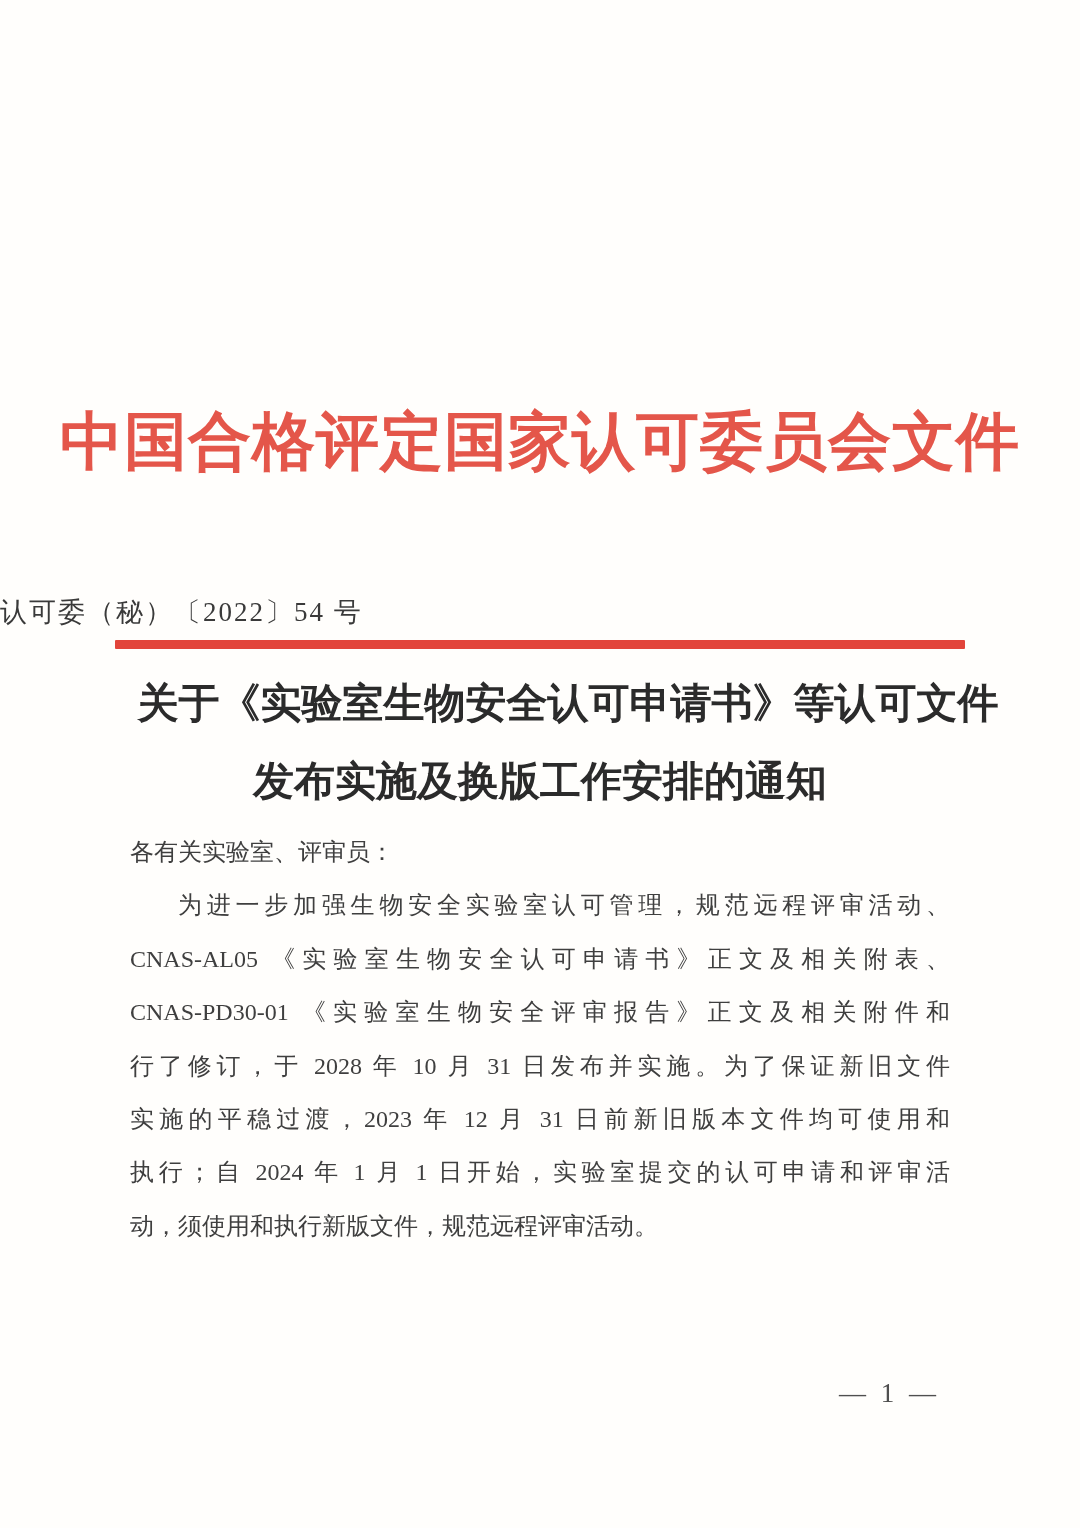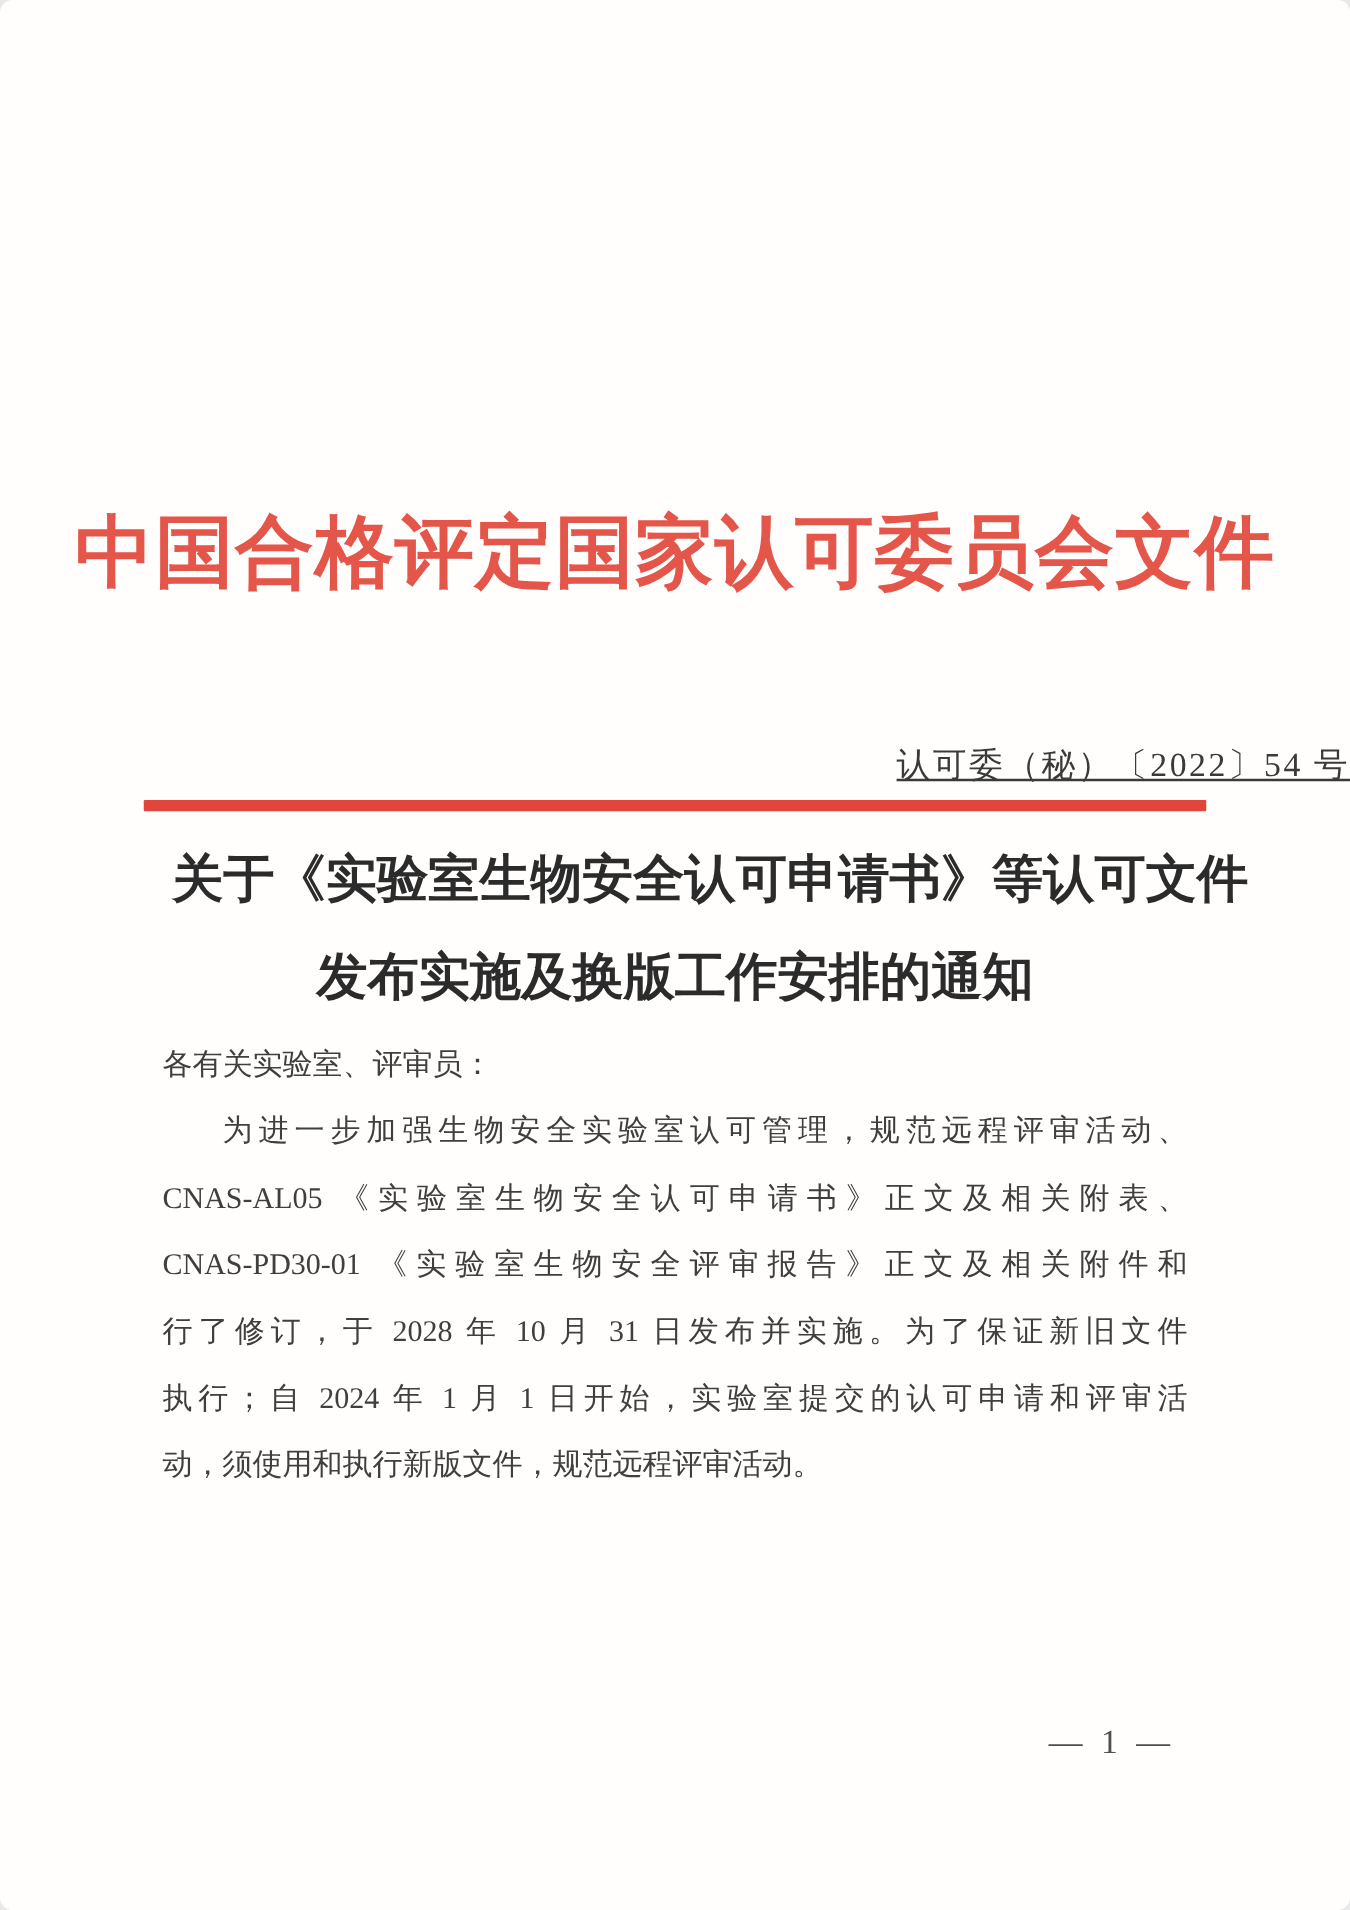--- a/index.html
+++ b/index.html
@@ -8,44 +8,42 @@
     background: #e9e9e9;
     font-family: "Liberation Serif", "DejaVu Serif", serif;
   }
   .paper {
     position: relative;
     width: 1080px;
     height: 1528px;
     margin: 0 auto;
     background: var(--page-bg, #fffefc);
     overflow: hidden;
-    border-radius: 10px;
   }
   .org-title {
     position: absolute;
     top: 399px;
     left: 0;
     width: 100%;
     text-align: center;
     font-size: 63px;
     font-weight: 700;
     letter-spacing: 1px;
     color: var(--accent-red, #e4564a);
     white-space: nowrap;
   }
   .doc-number {
     position: absolute;
     top: 594px;
     left: 0;
     width: 100%;
-    text-align: right;
+    text-align: left;
     font-size: 27px;
     letter-spacing: 2px;
     color: #3a3a3a;
-    text-decoration: underline;
   }
   .red-rule {
     position: absolute;
     top: 640px;
     left: 115px;
     width: 850px;
     height: 9px;
     background: var(--rule-red, #e2453b);
     border-radius: 1px;
   }
@@ -107,19 +105,20 @@
   <div class="doc-title l1">关于《实验室生物安全认可申请书》等认可文件</div>
 
   <div class="doc-title l2">发布实施及换版工作安排的通知</div>
 
   <div class="body-block">
     <div class="line">各有关实验室、评审员：</div>
     <div class="line just indent">为进一步加强生物安全实验室认可管理，规范远程评审活动、</div>
     <div class="line just">CNAS-AL05 《实验室生物安全认可申请书》正文及相关附表、</div>
     <div class="line just">CNAS-PD30-01 《实验室生物安全评审报告》正文及相关附件和</div>
     <div class="line just">行了修订，于 2028 年 10 月 31 日发布并实施。为了保证新旧文件</div>
+    <div class="line just">实施的平稳过渡，2023 年 12 月 31 日前新旧版本文件均可使用和</div>
     <div class="line just">执行；自 2024 年 1 月 1 日开始，实验室提交的认可申请和评审活</div>
     <div class="line">动，须使用和执行新版文件，规范远程评审活动。</div>
   </div>
 
   <div class="page-number">— 1 —</div>
 
 </div>
 
 </body></html>

